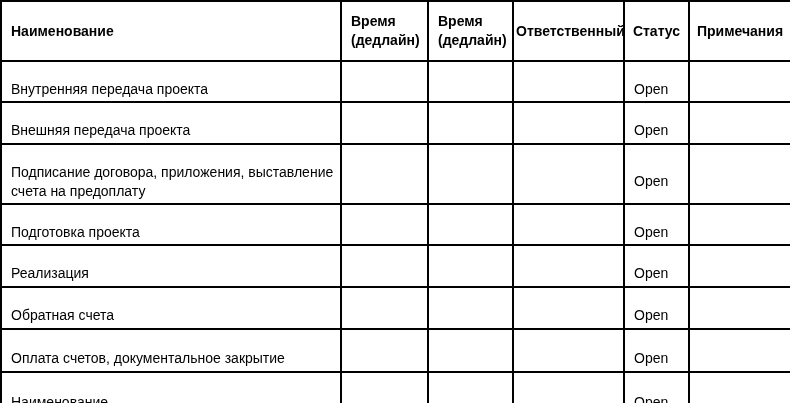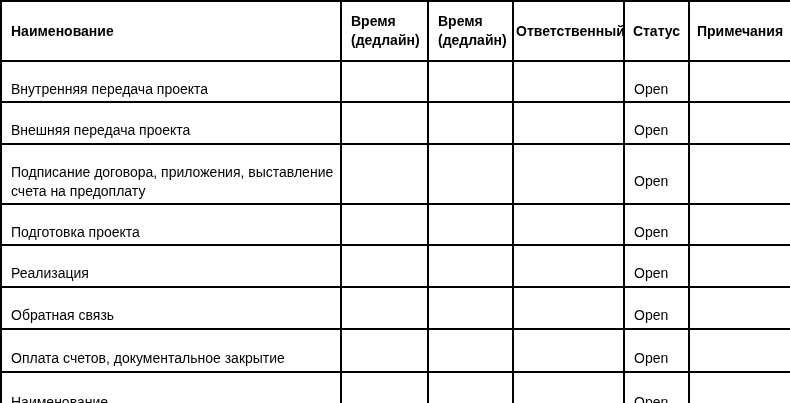--- a/index.html
+++ b/index.html
@@ -108,21 +108,21 @@
       </tr>
       <tr>
         <td>Реализация</td>
         <td></td>
         <td></td>
         <td></td>
         <td>Open</td>
         <td></td>
       </tr>
       <tr>
-        <td>Обратная связь</td>
+        <td>Обратная счета</td>
         <td></td>
         <td></td>
         <td></td>
         <td>Open</td>
         <td></td>
       </tr>
       <tr>
         <td>Оплата счетов, документальное закрытие</td>
         <td></td>
         <td></td>

